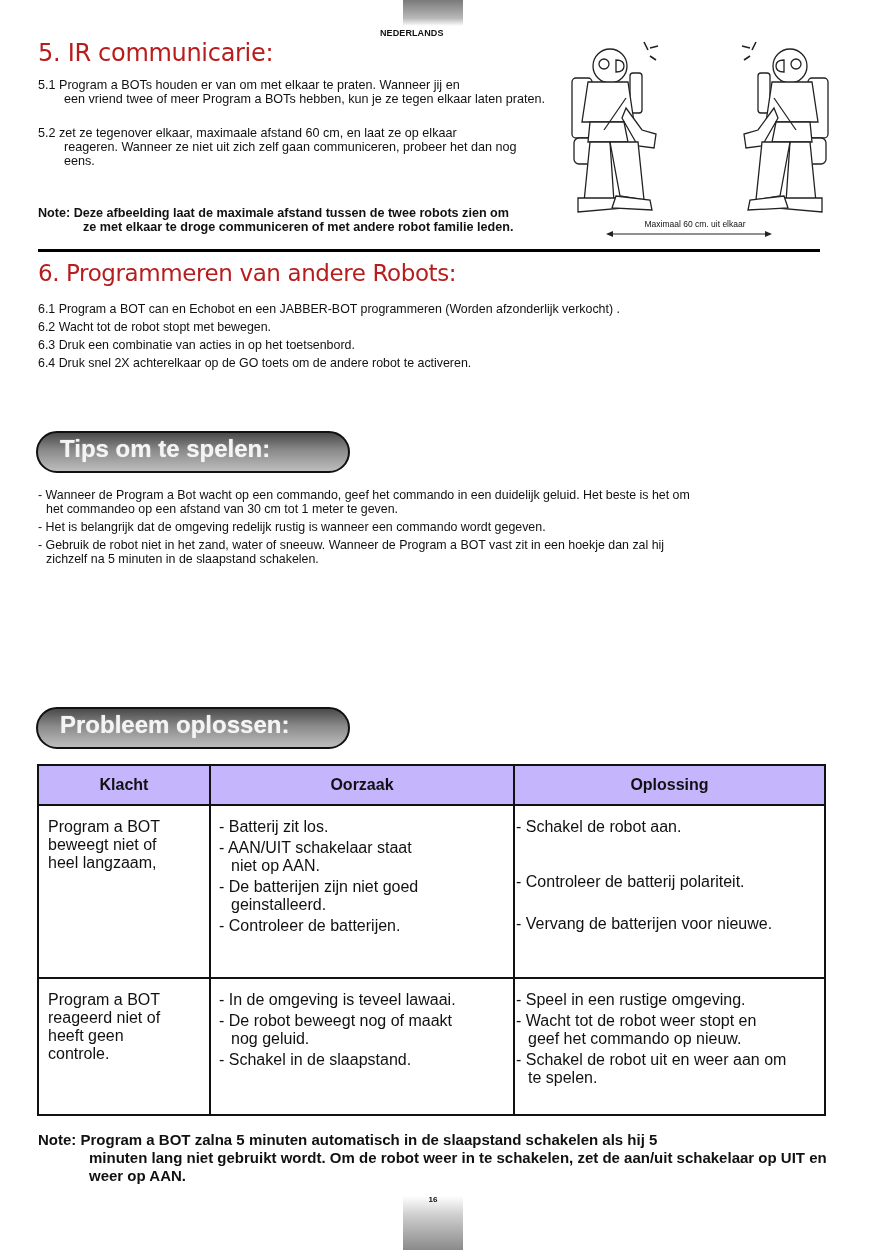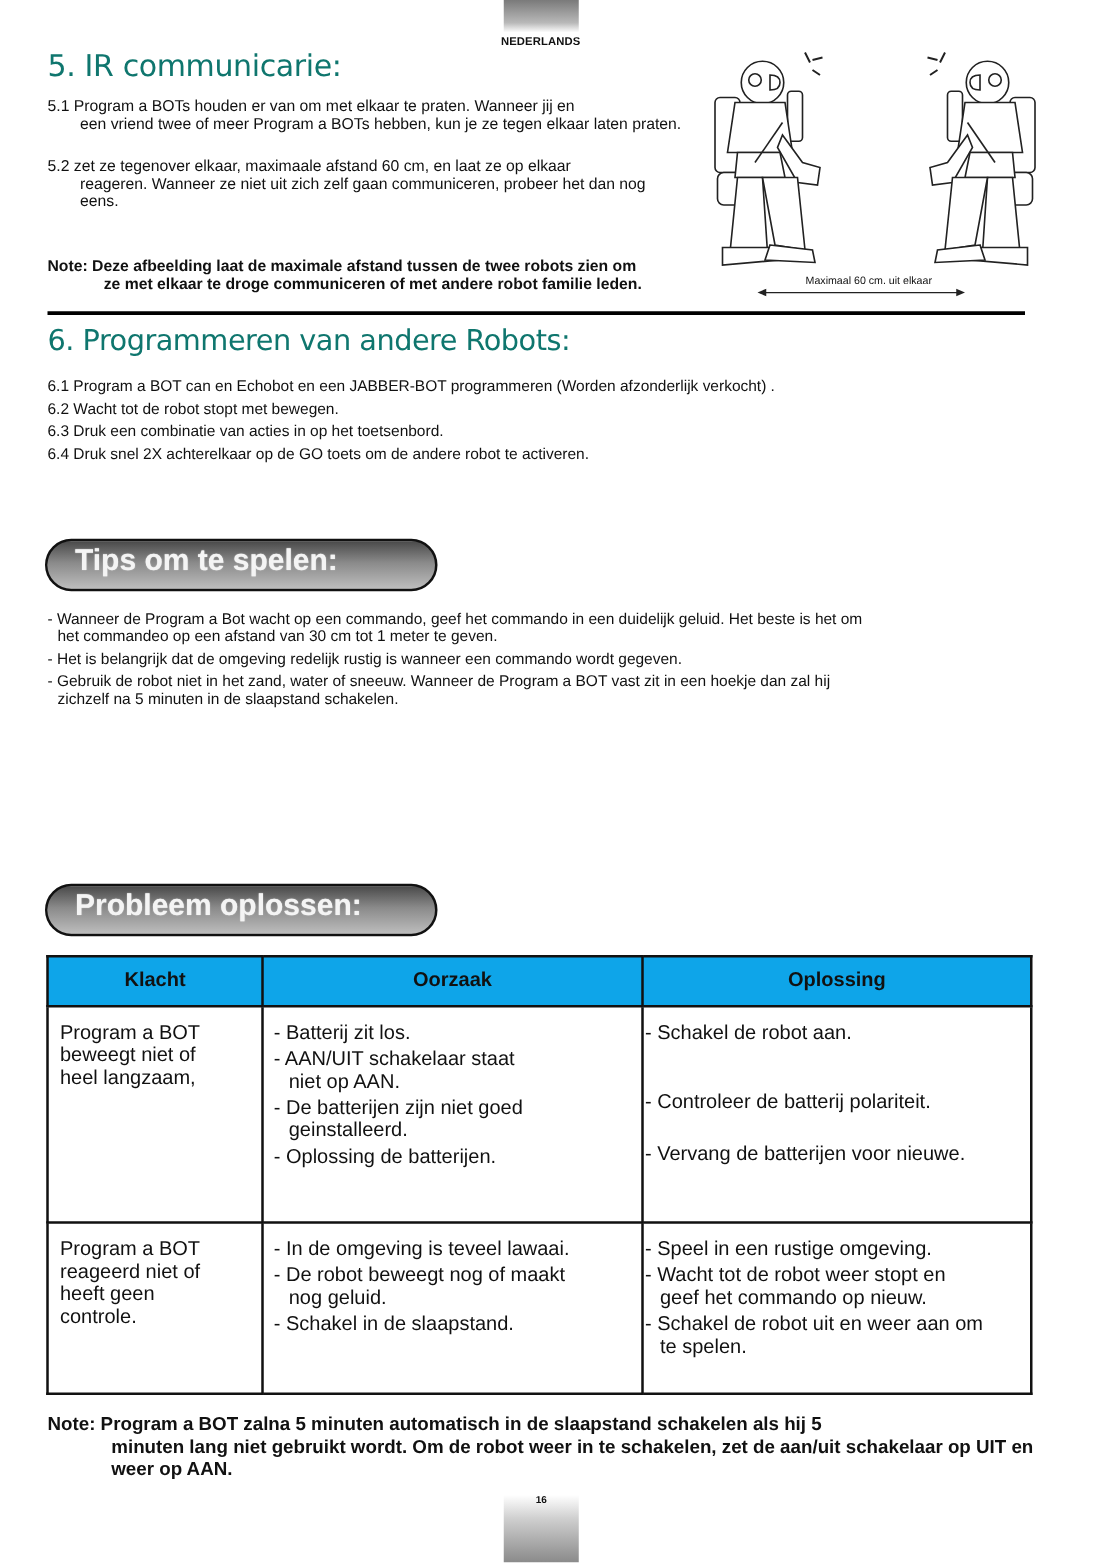--- a/index.html
+++ b/index.html
@@ -1,22 +1,22 @@
 <!DOCTYPE html>
 <html><head>
 <meta charset="utf-8">
 <style>
   html, body { margin: 0; padding: 0; background: #ffffff; }
   body { width: 875px; height: 1250px; position: relative; overflow: hidden; color: #111; font-family: "Liberation Sans", sans-serif; }
   .abs { position: absolute; }
 
   .top-tab { left: 403px; top: 0; width: 60px; height: 26px; background: linear-gradient(to bottom, #7a7a7a 0%, #b8b8b8 70%, #ffffff 100%); }
-  .lang-label { left: 380px; top: 28px; width: 105px; text-align: center; font-size: 9px; font-weight: bold; letter-spacing: 0.1px; }
-
-  .h-section { font-family: "DejaVu Sans", sans-serif; font-weight: normal; color: #0f766e; margin: 0; }
+  .lang-label { left: 380px; top: 28px; width: 105px; text-align: left; font-size: 9px; font-weight: bold; letter-spacing: 0.1px; }
+
+  .h-section { font-family: "DejaVu Sans", sans-serif; font-weight: normal; color: #b91c1c; margin: 0; }
   .h5 { left: 38px; top: 39px; font-size: 24px; letter-spacing: -0.3px; }
   .h6 { left: 38px; top: 260px; font-size: 23px; letter-spacing: -0.4px; }
 
   .para { font-size: 12.6px; line-height: 14px; }
   .p51 { left: 38px; top: 78px; width: 510px; }
   .p52 { left: 38px; top: 126px; width: 510px; }
   .cont { display: block; padding-left: 26px; }
   .note1 { left: 38px; top: 206px; width: 520px; font-size: 12.6px; line-height: 14px; font-weight: bold; }
 
   .divider { left: 38px; top: 249px; width: 782px; height: 3px; background: #000; }
@@ -31,21 +31,21 @@
   .pill span { position: absolute; left: 22px; top: 2px; font-weight: bold; font-size: 24px; color: #f4f4f4; font-family: "Liberation Sans", sans-serif; text-shadow: 0 0 1px #ddd; }
   .pill-tips { left: 36px; top: 431px; width: 314px; }
   .pill-prob { left: 36px; top: 707px; width: 314px; }
 
   .tips { left: 38px; top: 488px; width: 790px; font-size: 12.4px; line-height: 14px; }
   .tips .tip { margin-bottom: 4px; }
   .tips .cont2 { display: block; padding-left: 8px; }
 
   table.prob { position: absolute; left: 37px; top: 764px; width: 789px; border-collapse: collapse; font-size: 16px; }
   table.prob th, table.prob td { border: 2px solid #111; vertical-align: top; }
-  table.prob th { background: #0ea5e9; height: 36px; font-size: 16px; font-weight: bold; text-align: center; vertical-align: middle; }
+  table.prob th { background: #c4b5fd; height: 36px; font-size: 16px; font-weight: bold; text-align: center; vertical-align: middle; }
   table.prob td { line-height: 18px; }
   .col1 { width: 168px; }
   .col2 { width: 300px; }
   .row1 td { height: 158px; padding-top: 12px; }
   .row2 td { height: 122px; padding-top: 12px; }
   .c-klacht { padding-left: 9px; }
   .c-oorzaak { padding-left: 8px; }
   .c-oplossing { padding-left: 1px; }
   .item { margin-bottom: 3px; }
   .item .ind { display: block; padding-left: 12px; }
@@ -162,21 +162,21 @@
   </thead>
   <tbody>
     <tr class="row1">
       <td class="c-klacht" style="white-space:pre-line">Program a BOT
 beweegt niet of
 heel langzaam,</td>
       <td class="c-oorzaak">
         <div class="item"><span>- Batterij zit los.</span></div>
         <div class="item"><span>- AAN/UIT schakelaar staat</span><span class="ind">niet op AAN.</span></div>
         <div class="item"><span>- De batterijen zijn niet goed</span><span class="ind">geinstalleerd.</span></div>
-        <div class="item"><span>- Oplossing de batterijen.</span></div>
+        <div class="item"><span>- Controleer de batterijen.</span></div>
       </td>
       <td class="c-oplossing">
         <div class="item"><span>- Schakel de robot aan.</span></div>
         <div class="item" style="margin-top:37px"><span>- Controleer de batterij polariteit.</span></div>
         <div class="item" style="margin-top:24px"><span>- Vervang de batterijen voor nieuwe.</span></div>
       </td>
     </tr>
     <tr class="row2">
       <td class="c-klacht" style="white-space:pre-line">Program a BOT
 reageerd niet of

